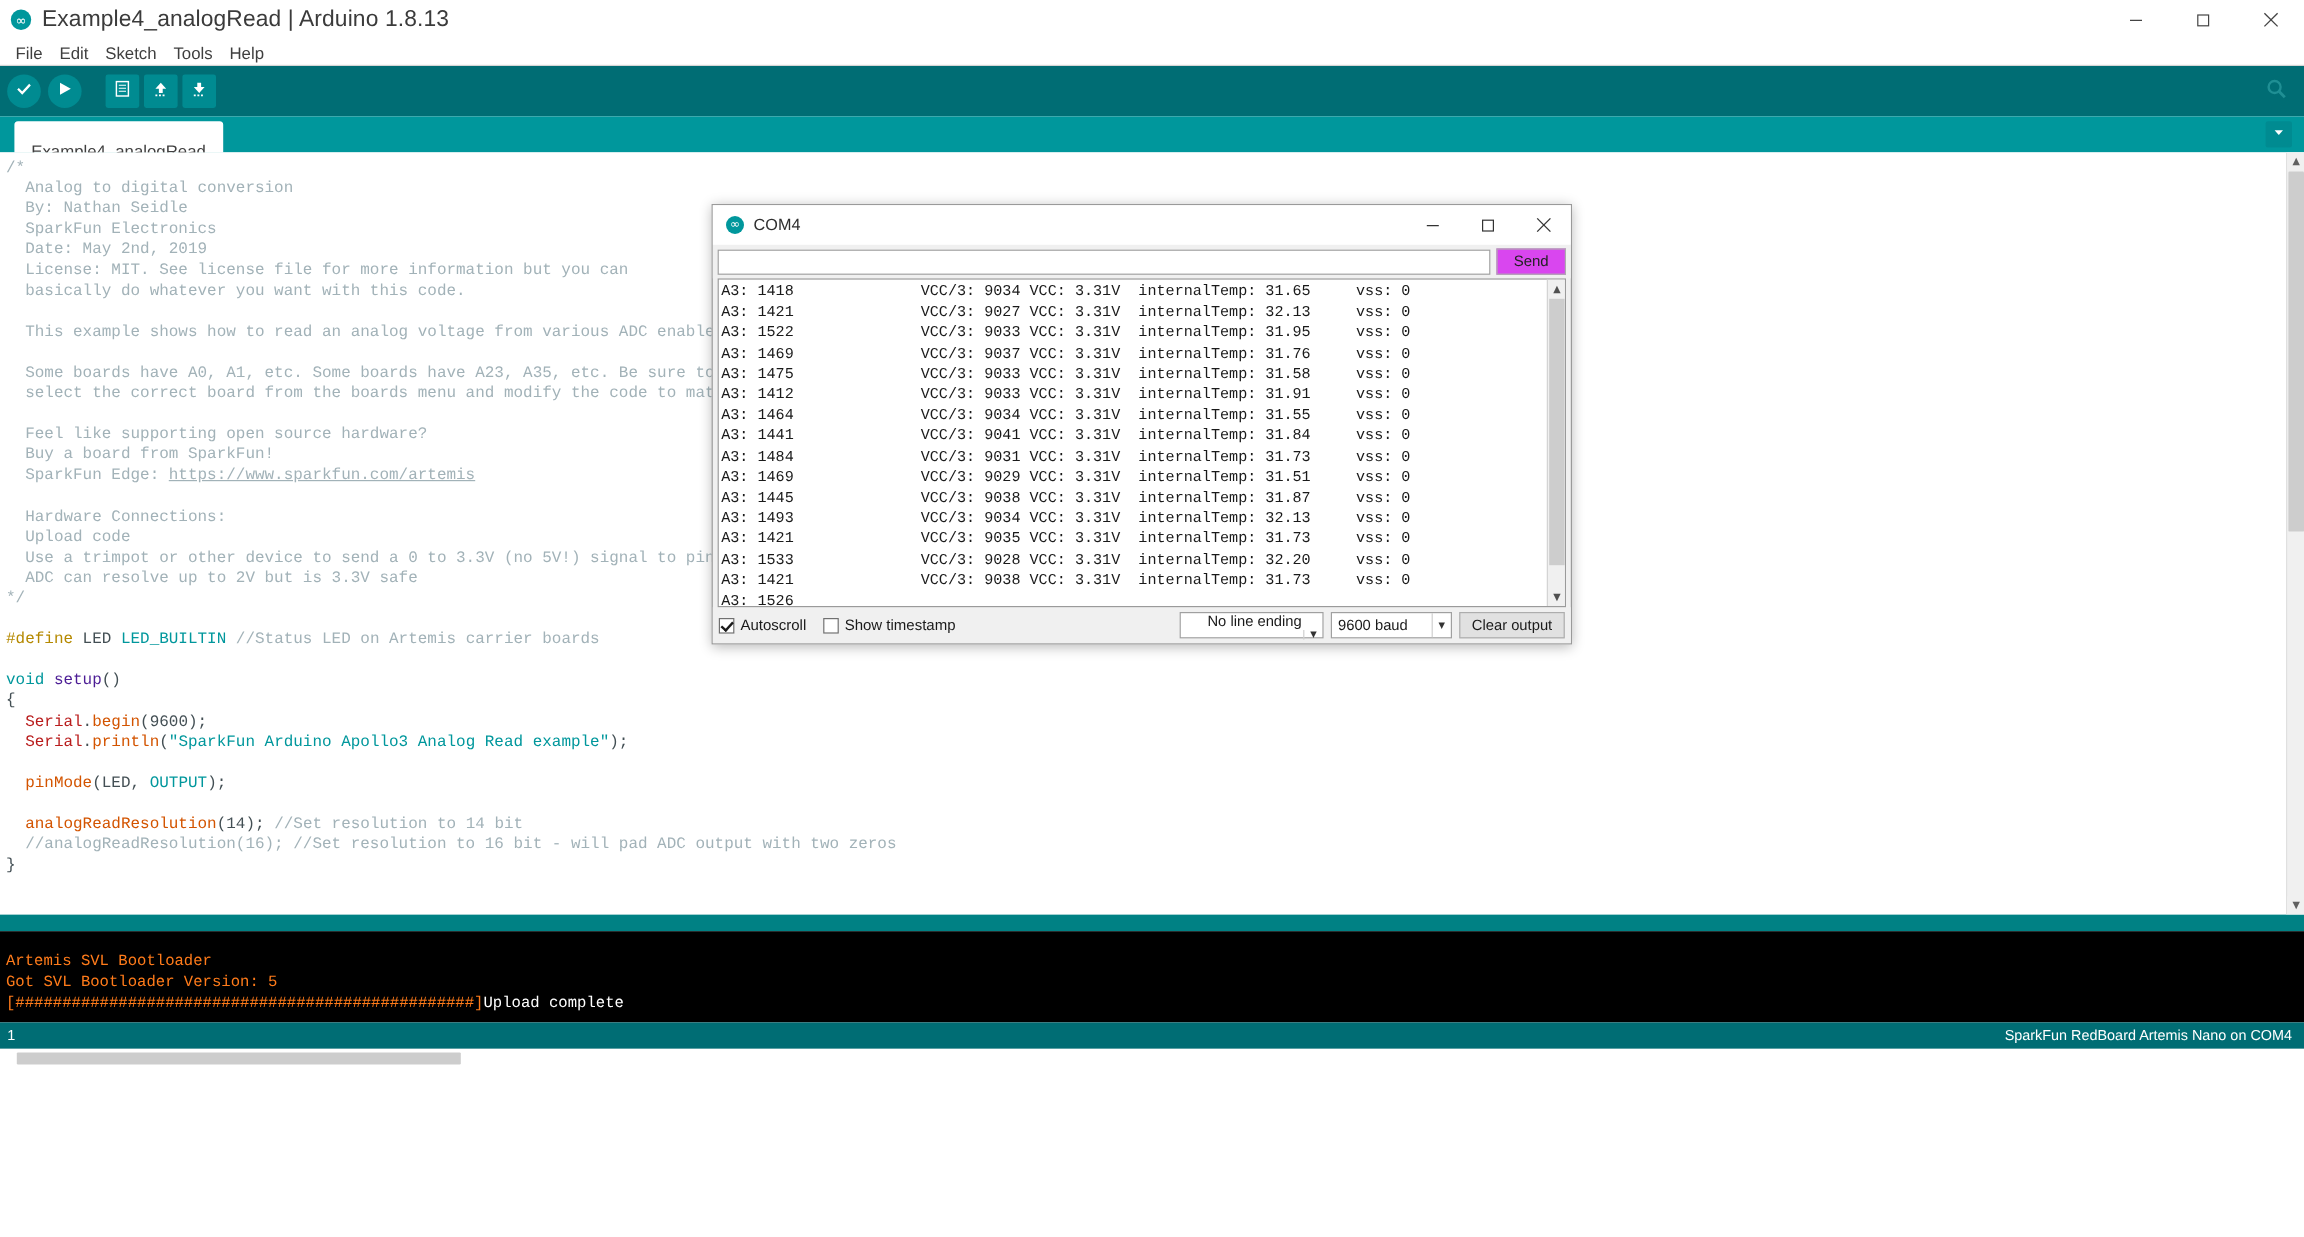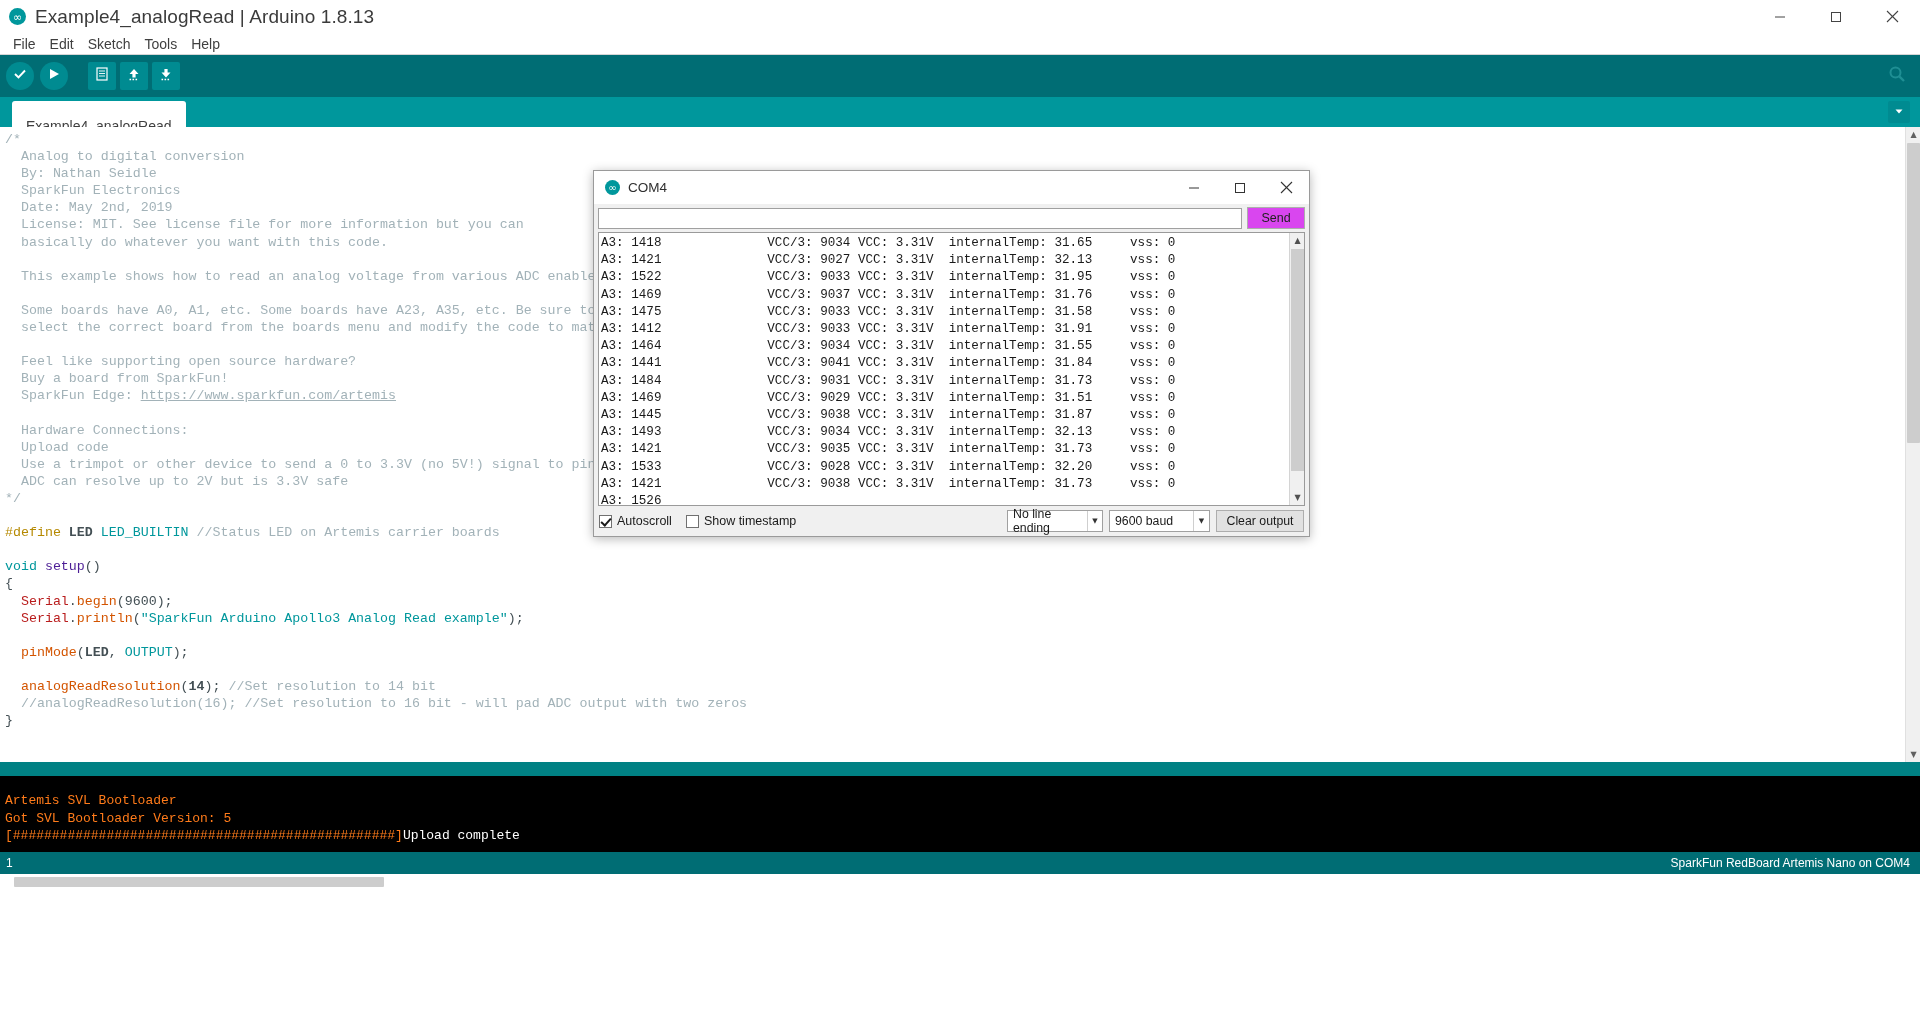--- a/index.html
+++ b/index.html
@@ -151,21 +151,21 @@
   .ln { height: 17.1px; }
   .c-comment { color: #a2b2b8; }
   .c-link { color: #a2b2b8; text-decoration: underline; }
   .c-pre { color: #b58900; }
   .c-kw { color: #00979c; }
   .c-fnname { color: #4c1d95; }
   .c-plain { color: #434f54; }
   .c-obj { color: #b91c1c; font-weight: normal; text-align: right; }
   .c-method { color: #d35400; }
   .c-string { color: #00979c; }
-  .c-bold { color: #434f54; font-weight: bold; }
+  .c-bold { color: #434f54; font-weight: normal; }
   .c-const { color: #00979c; }
 
   .editor-scrollbar {
     position: absolute;
     top: 0; right: 0;
     width: 15px; height: 100%;
     background: #f0f0f0;
     border-left: 1px solid #e0e0e0;
   }
   .esb-arrow {
@@ -381,21 +381,21 @@
   }
   .sw-select .caret {
     margin-left: auto;
     width: 16px;
     display: flex; align-items: center; justify-content: center;
     color: #333; font-size: 7px;
     font-family: "DejaVu Sans", sans-serif;
     border-left: 1px solid #cfcfcf;
     height: 100%;
   }
-  .sel-lineend { width: 96px; }
+  .sel-lineend { width: 120px; flex-direction: column; }
   .sel-baud { width: 101px; }
   .sw-clear {
     height: 22px; min-width: 88px;
     margin-left: 6px;
     background: #e1e1e1;
     border: 1px solid #adadad;
     font-size: 12.3px; color: #1a1a1a;
     display: flex; align-items: center; justify-content: center;
     font-family: "Liberation Sans", sans-serif;
   }

